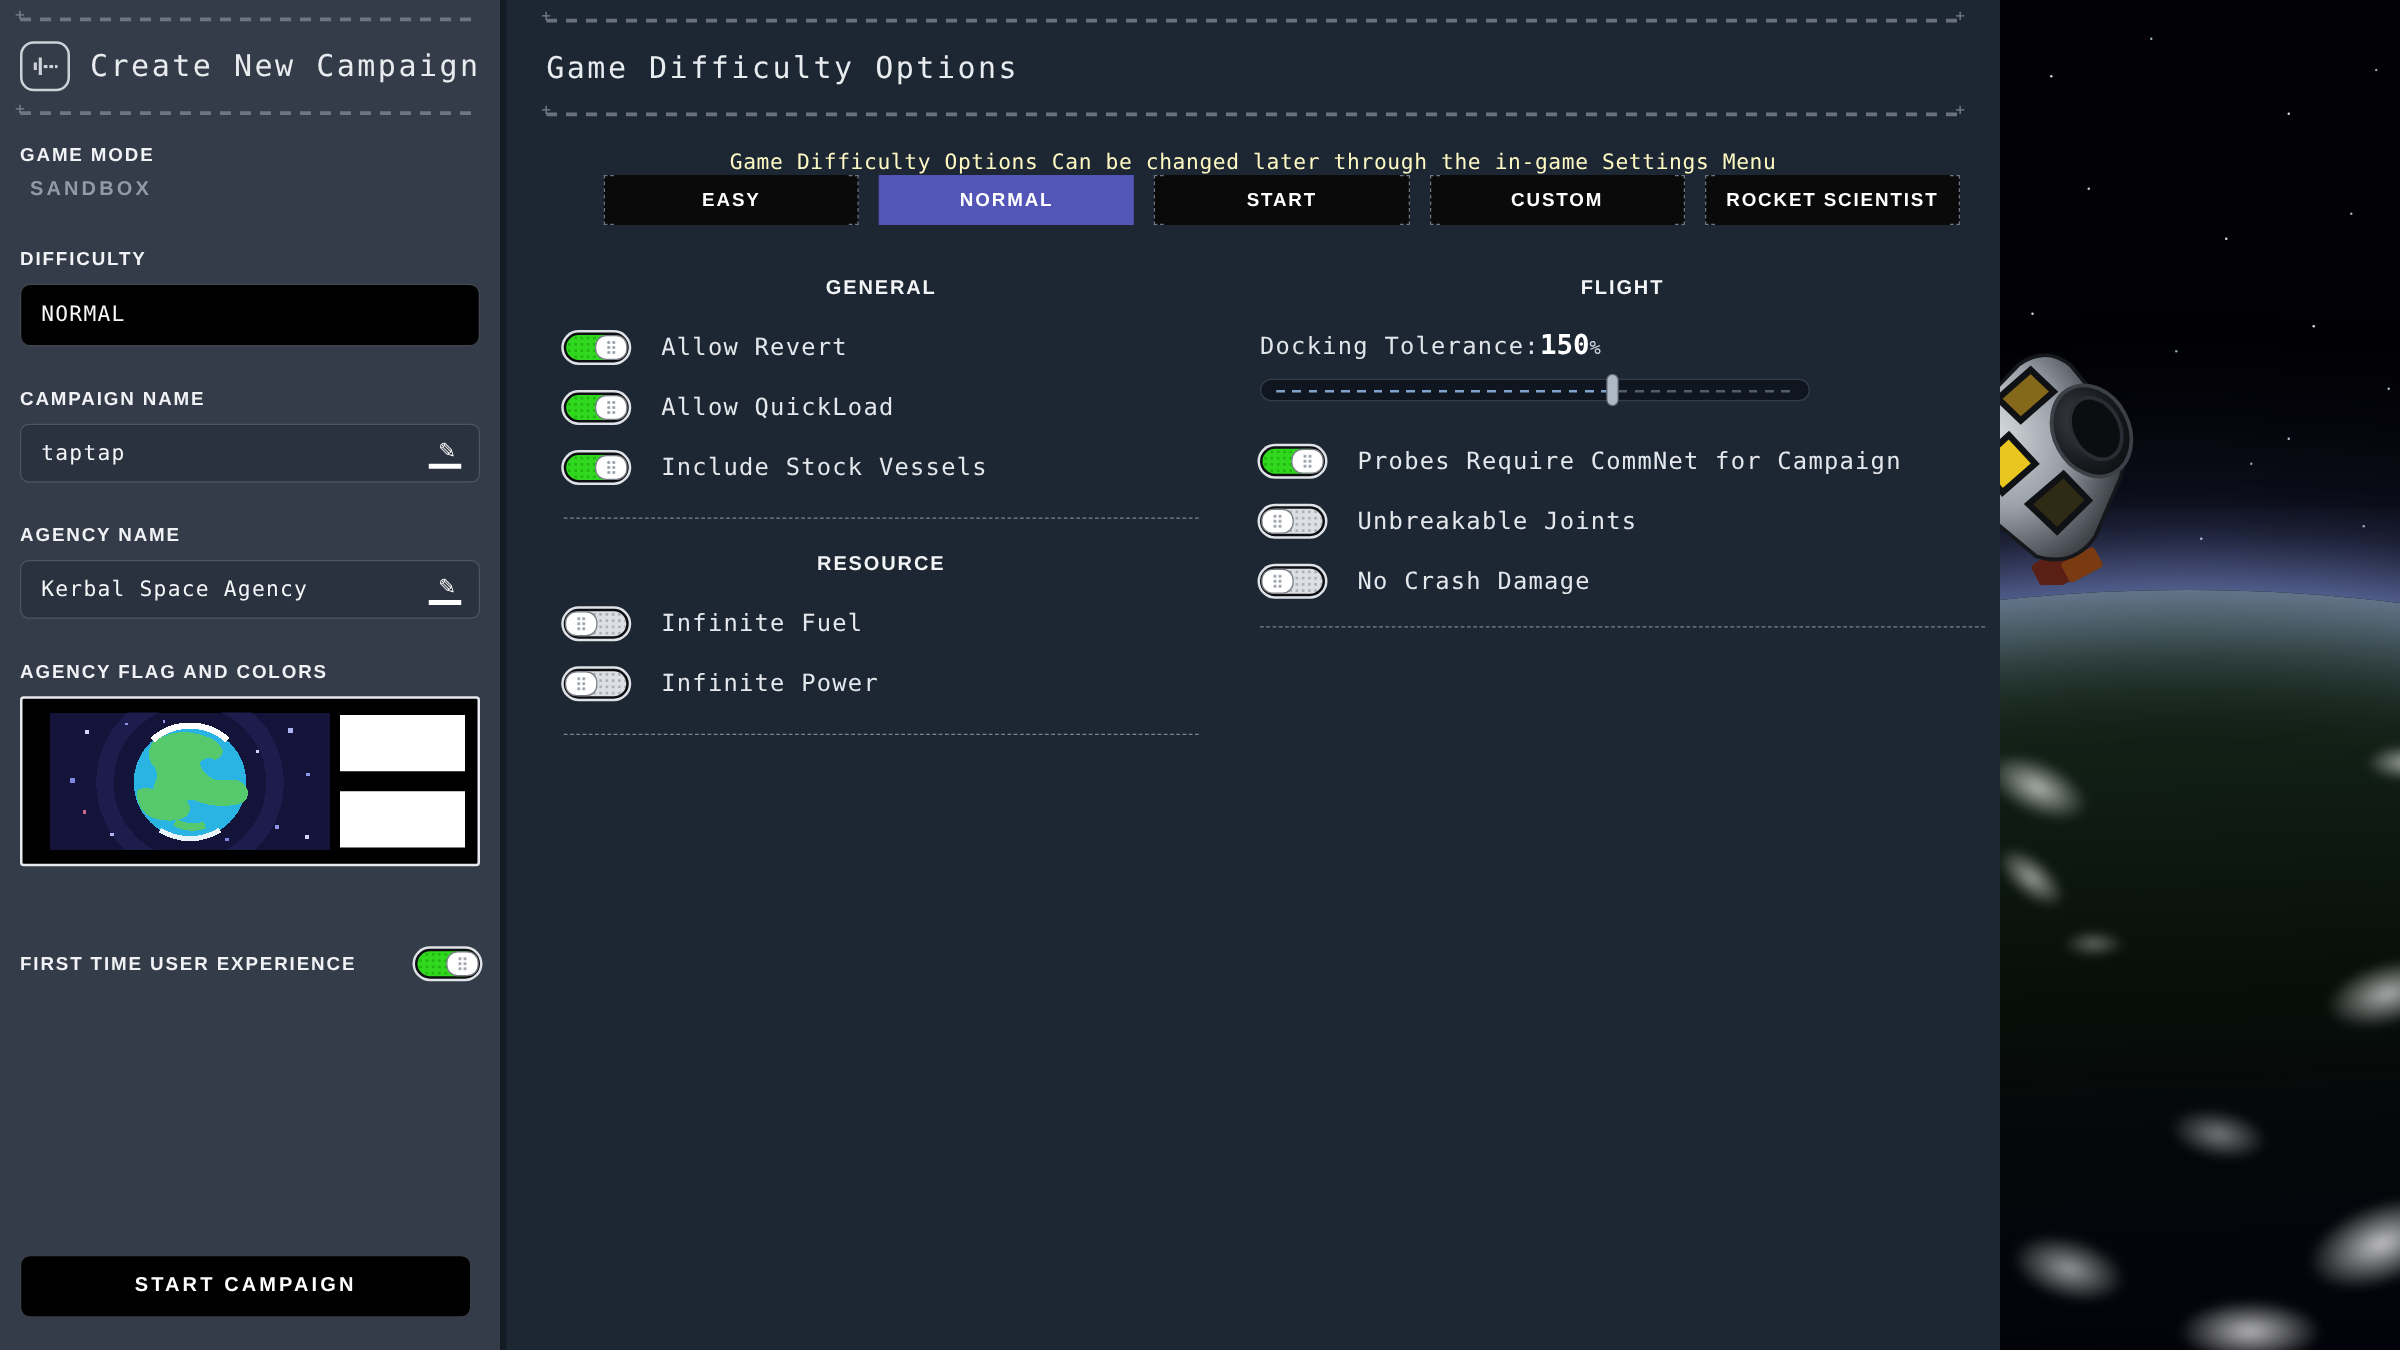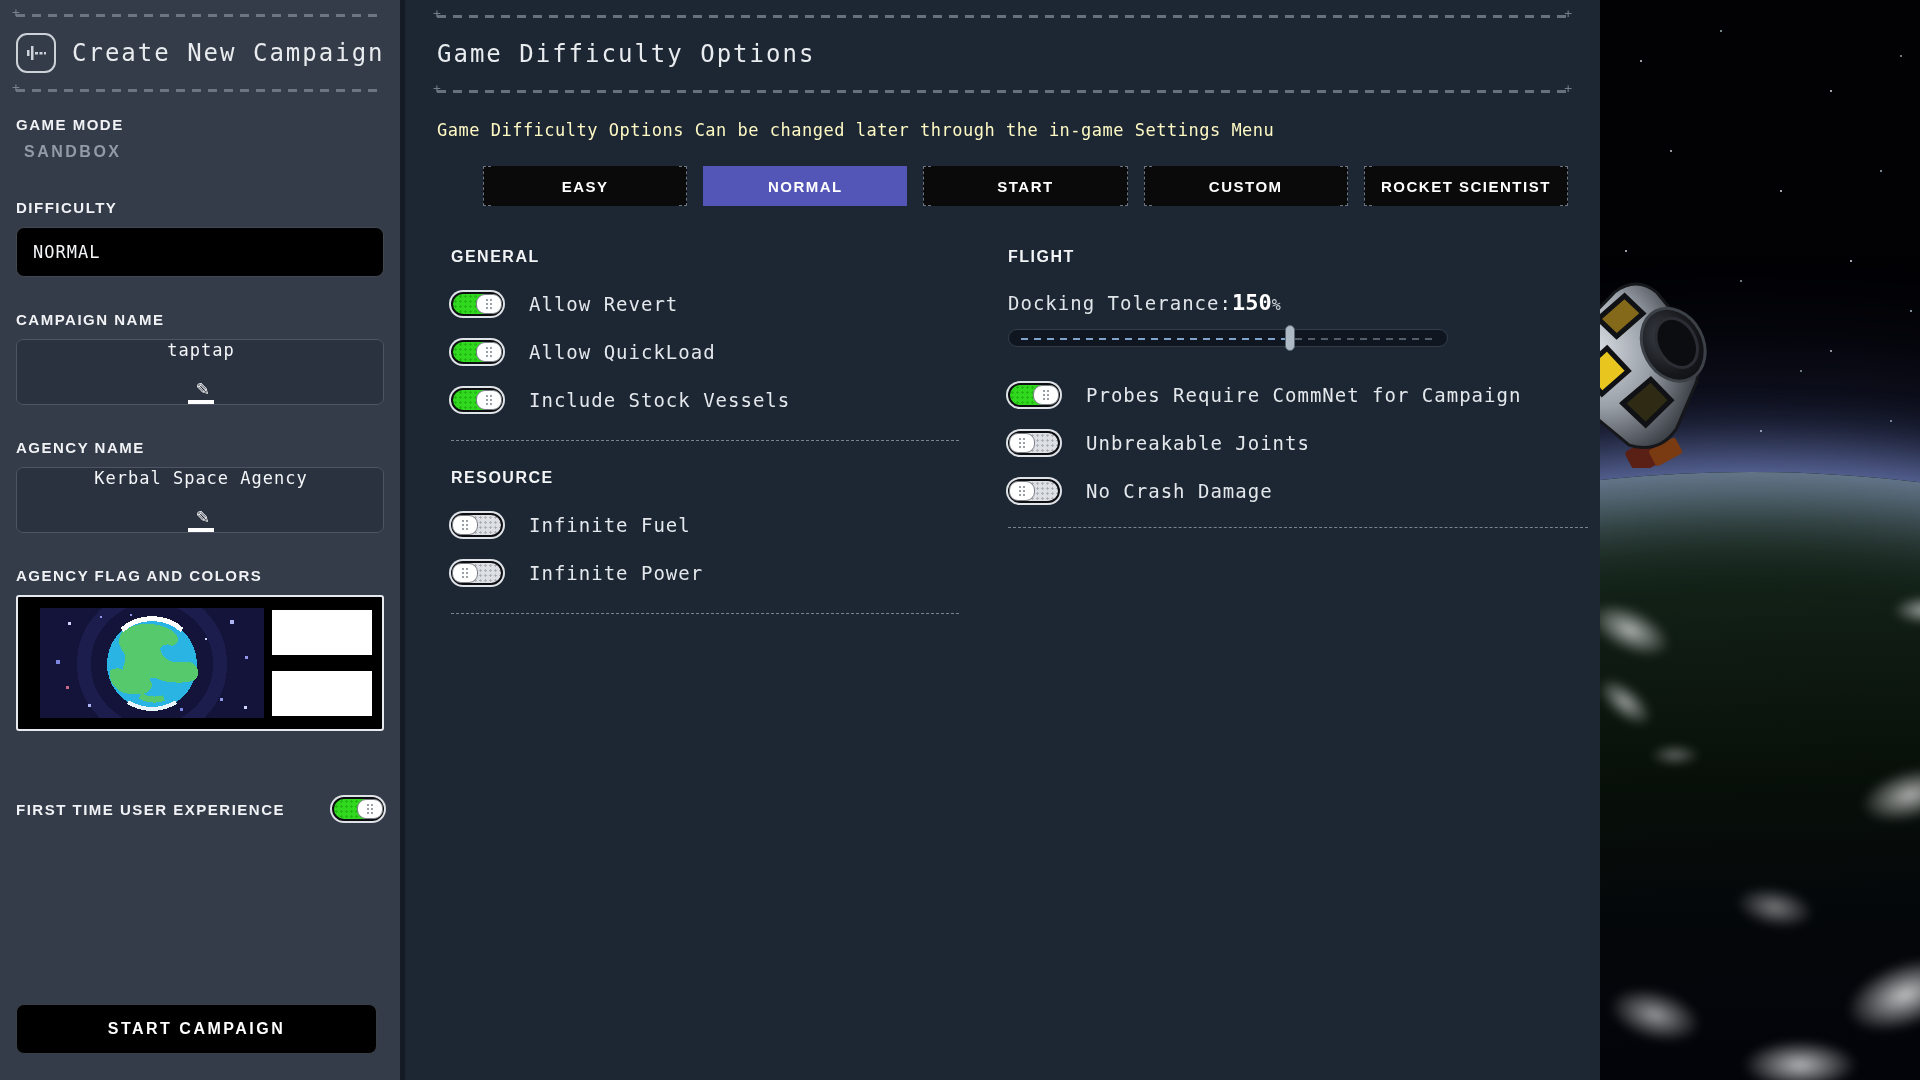--- a/index.html
+++ b/index.html
@@ -12,22 +12,22 @@
   .dashline::before { content:"+"; position:absolute; left:-4px; top:-9px; color:#8b94a0; font-size:13px; font-family:"DejaVu Sans Mono",monospace; }
   .dashline.ends::after { content:"+"; position:absolute; right:-4px; top:-9px; color:#8b94a0; font-size:13px; font-family:"DejaVu Sans Mono",monospace; }
   .sidebar .dashline.top { margin-top:14px; }
   .titlerow { display:flex; align-items:center; gap:16px; height:72px; }
   .title-icon-box { width:40px; height:40px; border:2px solid #cdd2d9; border-radius:11px; display:flex; align-items:center; justify-content:center; flex:0 0 40px; }
   .pixel-title { font-family:"DejaVu Sans Mono",monospace; font-size:24px; letter-spacing:2px; color:#e9ecef; white-space:nowrap; }
   .side-label { font-weight:bold; font-size:15px; letter-spacing:1.5px; color:#f0f2f5; }
   .muted-value { font-weight:bold; font-size:16px; letter-spacing:2.5px; color:#929aa7; margin:10px 0 0 8px; }
   .black-box { margin-top:11px; height:50px; background:#000; border:1px solid #41464f; border-radius:8px; display:flex; align-items:center; padding:0 16px;
                font-family:"DejaVu Sans Mono",monospace; font-size:17px; color:#f4f6f8; letter-spacing:1px; }
-  .input-box { margin-top:11px; height:66px; background:#2a3240; border:1px solid #4d5564; border-radius:7px; display:flex; align-items:center; padding:0 14px 0 16px;
-               font-family:"DejaVu Sans Mono",monospace; font-size:17px; color:#f4f6f8; letter-spacing:1px;flex-direction:column; }
+  .input-box { margin-top:11px; height:47px; background:#2a3240; border:1px solid #4d5564; border-radius:7px; display:flex; align-items:center; padding:0 14px 0 16px;
+               font-family:"DejaVu Sans Mono",monospace; font-size:17px; color:#f4f6f8; letter-spacing:1px; }
   .input-box .grow { flex:1; }
   .edit-icon { display:flex; flex-direction:column; align-items:center; color:#fff; cursor:pointer; }
   .edit-icon .pen { font-size:21px; line-height:18px; transform:translateX(2px); }
   .edit-icon .bar { width:26px; height:4px; background:#fff; margin-top:3px; }
   .flag-box { margin-top:11px; height:136px; background:#000; border:2px solid #e6e9ed; border-radius:3px; display:flex; align-items:center; justify-content:space-between; padding:0 10px 0 22px; }
   .flag-img { width:224px; height:110px; flex:0 0 224px; }
   .swatch-col { display:flex; flex-direction:column; gap:16px; margin-left:8px; }
   .swatch { width:100px; height:45px; background:#fff; }
   .ftue-row { margin-top:66px; display:flex; align-items:center; justify-content:space-between;gap:16px; }
   .start-btn { position:absolute; left:16px; right:23px; bottom:26px; height:50px; background:#000; border:1px solid #3a3f47; border-radius:8px;
@@ -38,25 +38,25 @@
   .toggle { position:relative; width:52px; height:24px; border:2px solid #0e0f12; border-radius:13px; box-shadow:0 0 0 2px #dfe3e8; flex:0 0 52px; cursor:pointer; }
   .toggle.on  { background:#31d91e; background-image:radial-gradient(#23b513 1px, transparent 1.3px); background-size:5px 5px; }
   .toggle.off { background:#dcdfe3; background-image:radial-gradient(#aeb2b8 1px, transparent 1.3px); background-size:5px 5px; }
   .toggle .knob { position:absolute; top:0; width:26px; height:20px; background:#fff; border:1px solid #7a7f86; border-radius:9px; }
   .toggle.on  .knob { right:-1px; }
   .toggle.off .knob { left:-1px; }
   .toggle .knob::after { content:""; position:absolute; left:50%; top:50%; width:8px; height:12px; transform:translate(-50%,-50%);
                          background:radial-gradient(circle,#9aa0a8 1px, transparent 1.4px) 0 0/4px 4px; }
 
   
-  .main { position:relative; width:1200px; height:1080px; background:#1d2734; border-left:5px solid #141b25; padding:0 32px; flex:0 0 1200px; }
+  .main { position:relative; width:1200px; height:1080px; background:#1d2734; border-left:5px solid #141b25; padding:0 32px; flex:0 0 1200px;text-align:center; }
   .main .dashline.top { margin-top:15px; }
   .main-title-row { height:72px; display:flex; align-items:center; }
   .subtitle { margin-top:27px; font-family:"DejaVu Sans Mono",monospace; font-size:17px; color:#fef9c3; letter-spacing:.5px; }
-  .tabs { margin-top:26px; display:flex; gap:16px;padding-left:46px; }
+  .tabs { display:flex; gap:16px;padding-left:46px; }
   .tab { position:relative; flex:1; height:40px; background:#0a0a0b; color:#fff; font-weight:bold; font-size:15px; letter-spacing:1.5px;
          display:flex; align-items:center; justify-content:center; cursor:pointer; }
   .tab.plain::before { content:""; position:absolute; left:0; top:0; bottom:0; width:7px; border:1px dashed #6c7482; border-right:none; }
   .tab.plain::after  { content:""; position:absolute; right:0; top:0; bottom:0; width:7px; border:1px dashed #6c7482; border-left:none; }
   .tab.selected { background:#5356b7; }
   .columns { margin-top:42px; display:flex; }
   .col-left { width:508px; flex:0 0 508px;margin-left:14px; }
   .col-right { width:580px; flex:0 0 580px; margin-left:49px; }
   .sec-head { font-weight:bold; font-size:16px; letter-spacing:1.5px; color:#f2f4f6; margin-bottom:24px; }
   .trow { display:flex; align-items:center; margin-bottom:20px; height:28px; }

